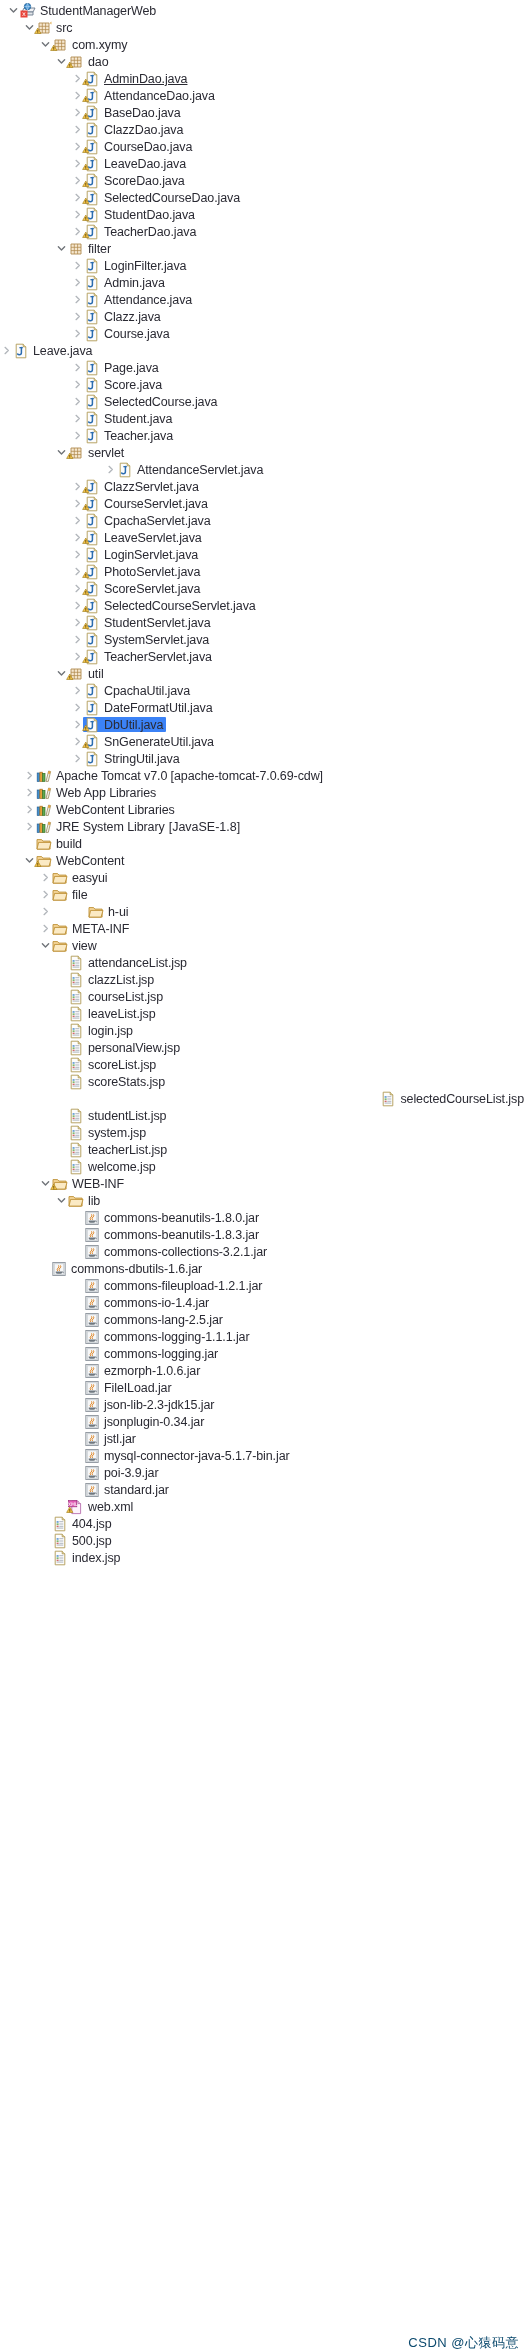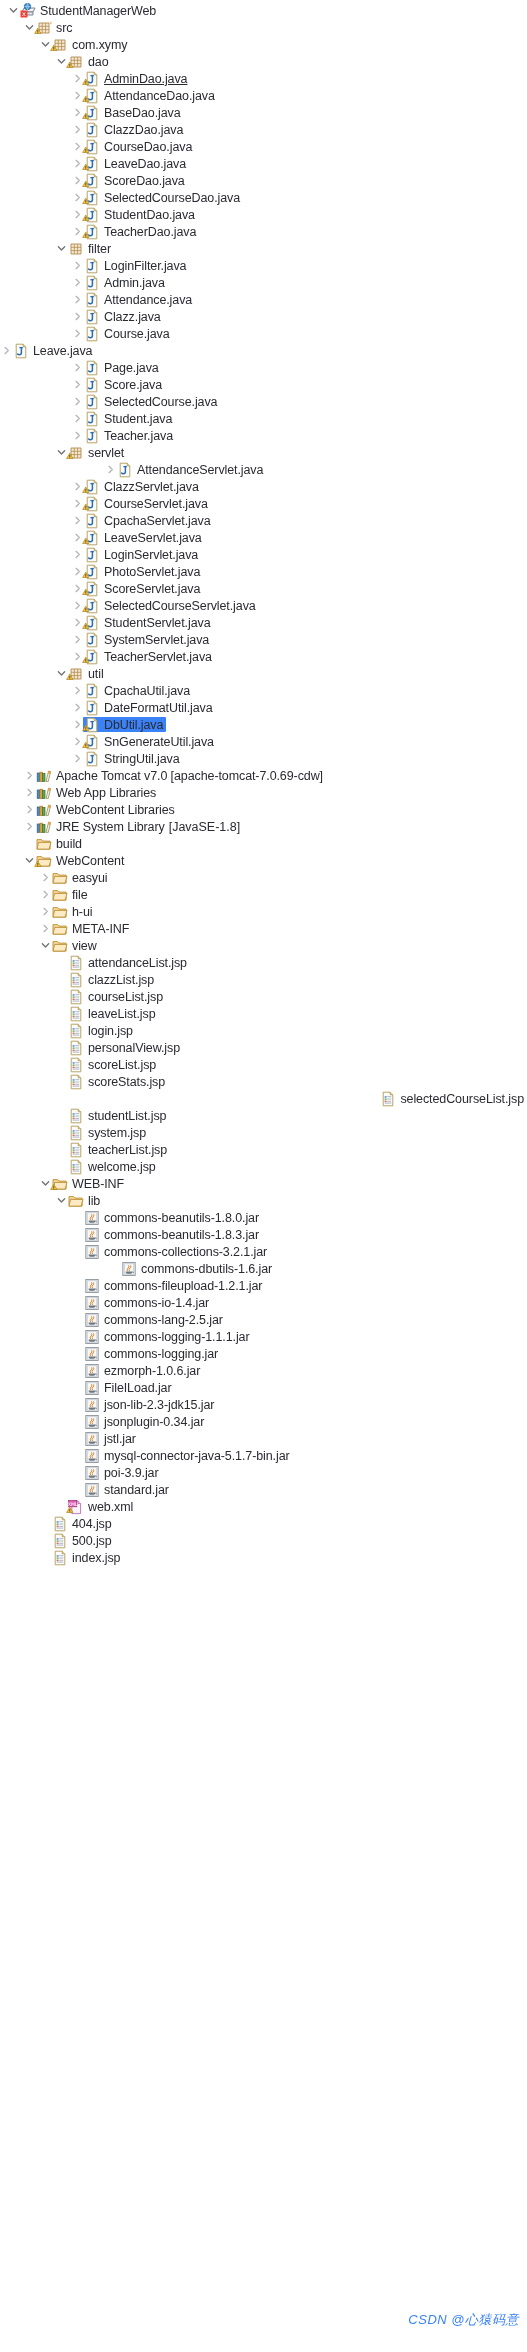--- a/index.html
+++ b/index.html
@@ -55,25 +55,24 @@
     position:relative;
     display:inline-block;
   }
   .ico svg{display:block;position:absolute;left:0;top:0;}
   .lbl{
     letter-spacing:-0.1px;
   }
   .watermark{
     position:absolute;
     right:8px;
-    bottom:23px;
-    color:#3b82f6;
+    bottom:0;
+    color:#0c4a6e;
     font-size:13px;
     letter-spacing:0.5px;
-    font-style:italic;
   }
 </style>
 </head>
 <body>
 
 <div id="tree">
     <div class="row" style="padding-left: 7px;">
       <span class="arrow">
         <svg width="9" height="9" viewBox="0 0 10 10">
           <path d="M1.5 3 L5 6.6 L8.5 3" stroke="#6f7378" stroke-width="1.5" fill="none" stroke-linecap="round" stroke-linejoin="round"></path>
@@ -1229,21 +1228,21 @@
       <span class="hit">
         <span class="ico">
           <svg width="16" height="16" viewBox="0 0 16 16">
             <path d="M1.0 3.6 h4.6 l1.3 1.5 h7.2 v8.0 h-13.1 Z" fill="#f6d699" stroke="#bc8f33" stroke-width="0.9"></path>
             <path d="M2.6 6.4 h12.4 l-1.9 6.7 h-12.1 Z" fill="#fbeac4" stroke="#bc8f33" stroke-width="0.9"></path>
           </svg>
         </span>
         <span class="lbl">file</span>
       </span>
     </div>
-    <div class="row" style="padding-left: 39px;">
+    <div class="row" style="padding-left: 39px; gap: 36px;">
       <span class="arrow">
         <svg width="9" height="9" viewBox="0 0 10 10">
           <path d="M3.4 1.5 L7 5 L3.4 8.5" stroke="#b2b6bb" stroke-width="1.5" fill="none" stroke-linecap="round" stroke-linejoin="round"></path>
         </svg>
       </span>
       <span class="hit">
         <span class="ico">
           <svg width="16" height="16" viewBox="0 0 16 16">
             <path d="M1.0 3.6 h4.6 l1.3 1.5 h7.2 v8.0 h-13.1 Z" fill="#f6d699" stroke="#bc8f33" stroke-width="0.9"></path>
             <path d="M2.6 6.4 h12.4 l-1.9 6.7 h-12.1 Z" fill="#fbeac4" stroke="#bc8f33" stroke-width="0.9"></path>
@@ -1574,21 +1573,21 @@
             <rect x="3.2" y="2.8" width="9.6" height="10.4" fill="#f6f7f8" stroke="#b9bfc6" stroke-width="0.6"></rect>
             <path d="M6.4 9.6 q-0.9 -1.6 0.7 -2.6 q1.5 -1.0 0.6 -2.3" stroke="#e08a2e" stroke-width="1.0" fill="none" stroke-linecap="round"></path>
             <path d="M8.3 9.6 q-0.9 -1.6 0.7 -2.6 q1.5 -1.0 0.6 -2.3" stroke="#e08a2e" stroke-width="1.0" fill="none" stroke-linecap="round"></path>
             <path d="M4.7 10.4 h6.6 v1.0 q0 1.3 -3.3 1.3 q-3.3 0 -3.3 -1.3 Z" fill="#6f7880"></path>
             <path d="M11.6 10.6 q1.5 0.4 0 1.4" stroke="#6f7880" stroke-width="0.9" fill="none"></path>
           </svg>
         </span>
         <span class="lbl">commons-collections-3.2.1.jar</span>
       </span>
     </div>
-    <div class="row" style="padding-left: 88px; gap: 20px;">
+    <div class="row" style="padding-left: 38px;">
       <span class="arrow none"></span>
       <span class="hit">
         <span class="ico">
           <svg width="16" height="16" viewBox="0 0 16 16">
             <rect x="1.8" y="1.5" width="12.4" height="13" fill="#e9ebee" stroke="#8d949c" stroke-width="0.9"></rect>
             <rect x="3.2" y="2.8" width="9.6" height="10.4" fill="#f6f7f8" stroke="#b9bfc6" stroke-width="0.6"></rect>
             <path d="M6.4 9.6 q-0.9 -1.6 0.7 -2.6 q1.5 -1.0 0.6 -2.3" stroke="#e08a2e" stroke-width="1.0" fill="none" stroke-linecap="round"></path>
             <path d="M8.3 9.6 q-0.9 -1.6 0.7 -2.6 q1.5 -1.0 0.6 -2.3" stroke="#e08a2e" stroke-width="1.0" fill="none" stroke-linecap="round"></path>
             <path d="M4.7 10.4 h6.6 v1.0 q0 1.3 -3.3 1.3 q-3.3 0 -3.3 -1.3 Z" fill="#6f7880"></path>
             <path d="M11.6 10.6 q1.5 0.4 0 1.4" stroke="#6f7880" stroke-width="0.9" fill="none"></path>

